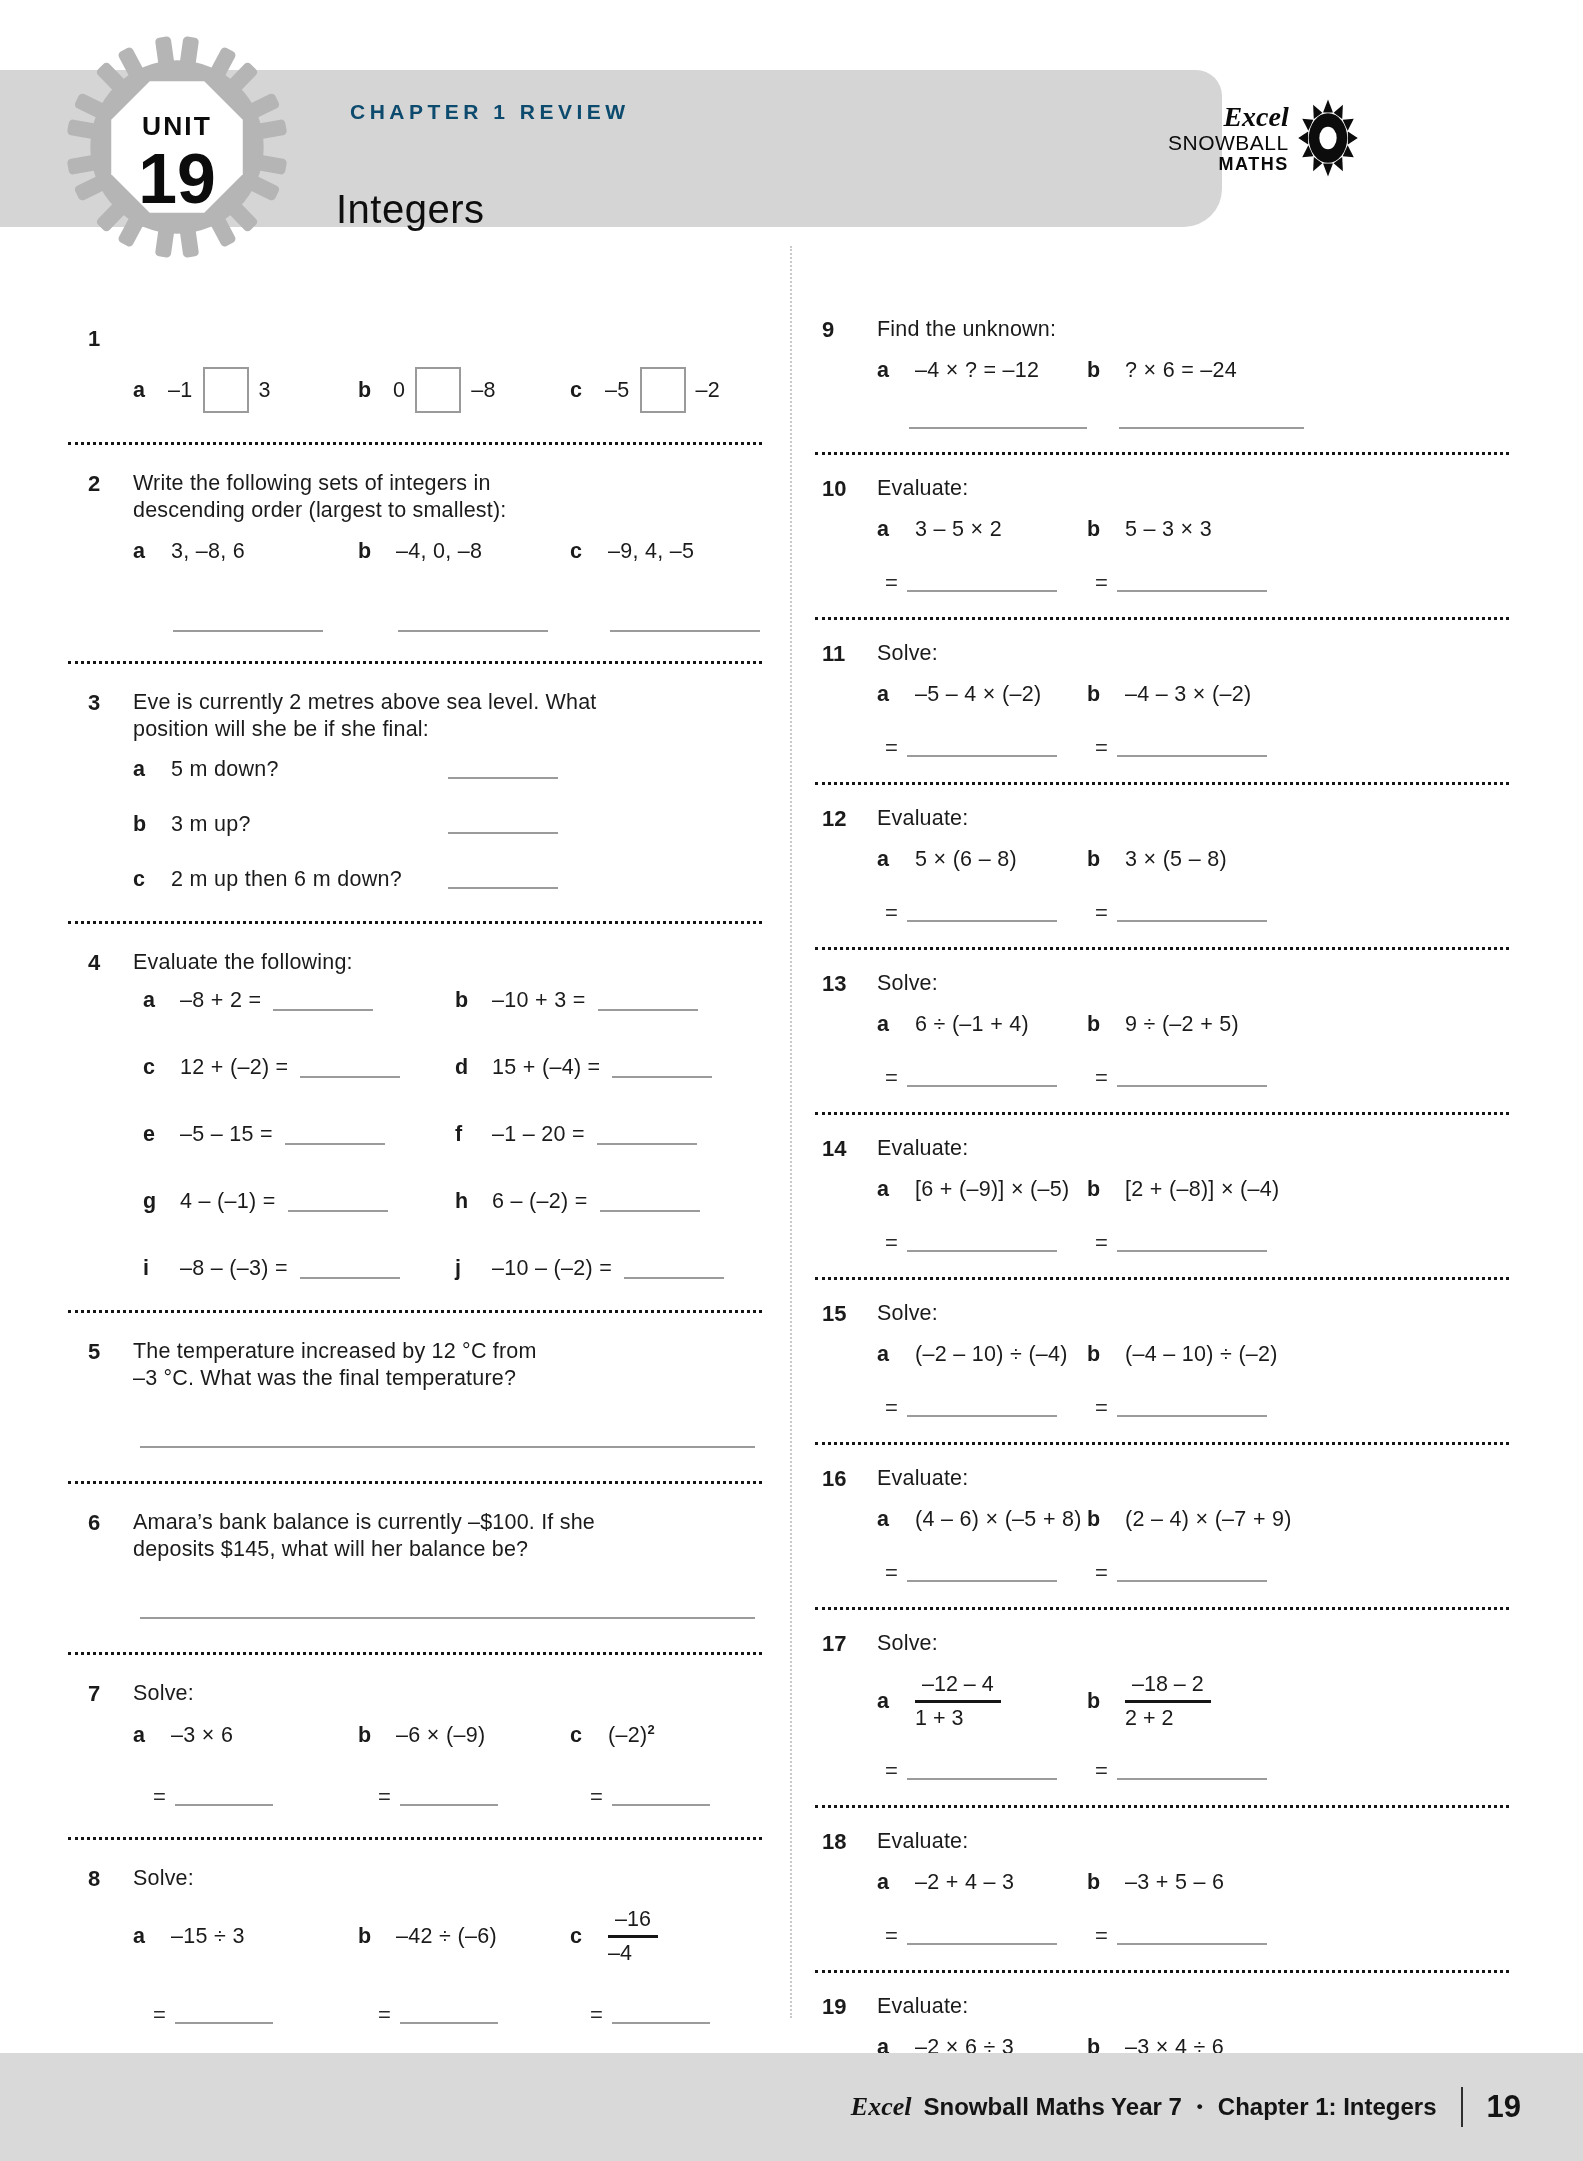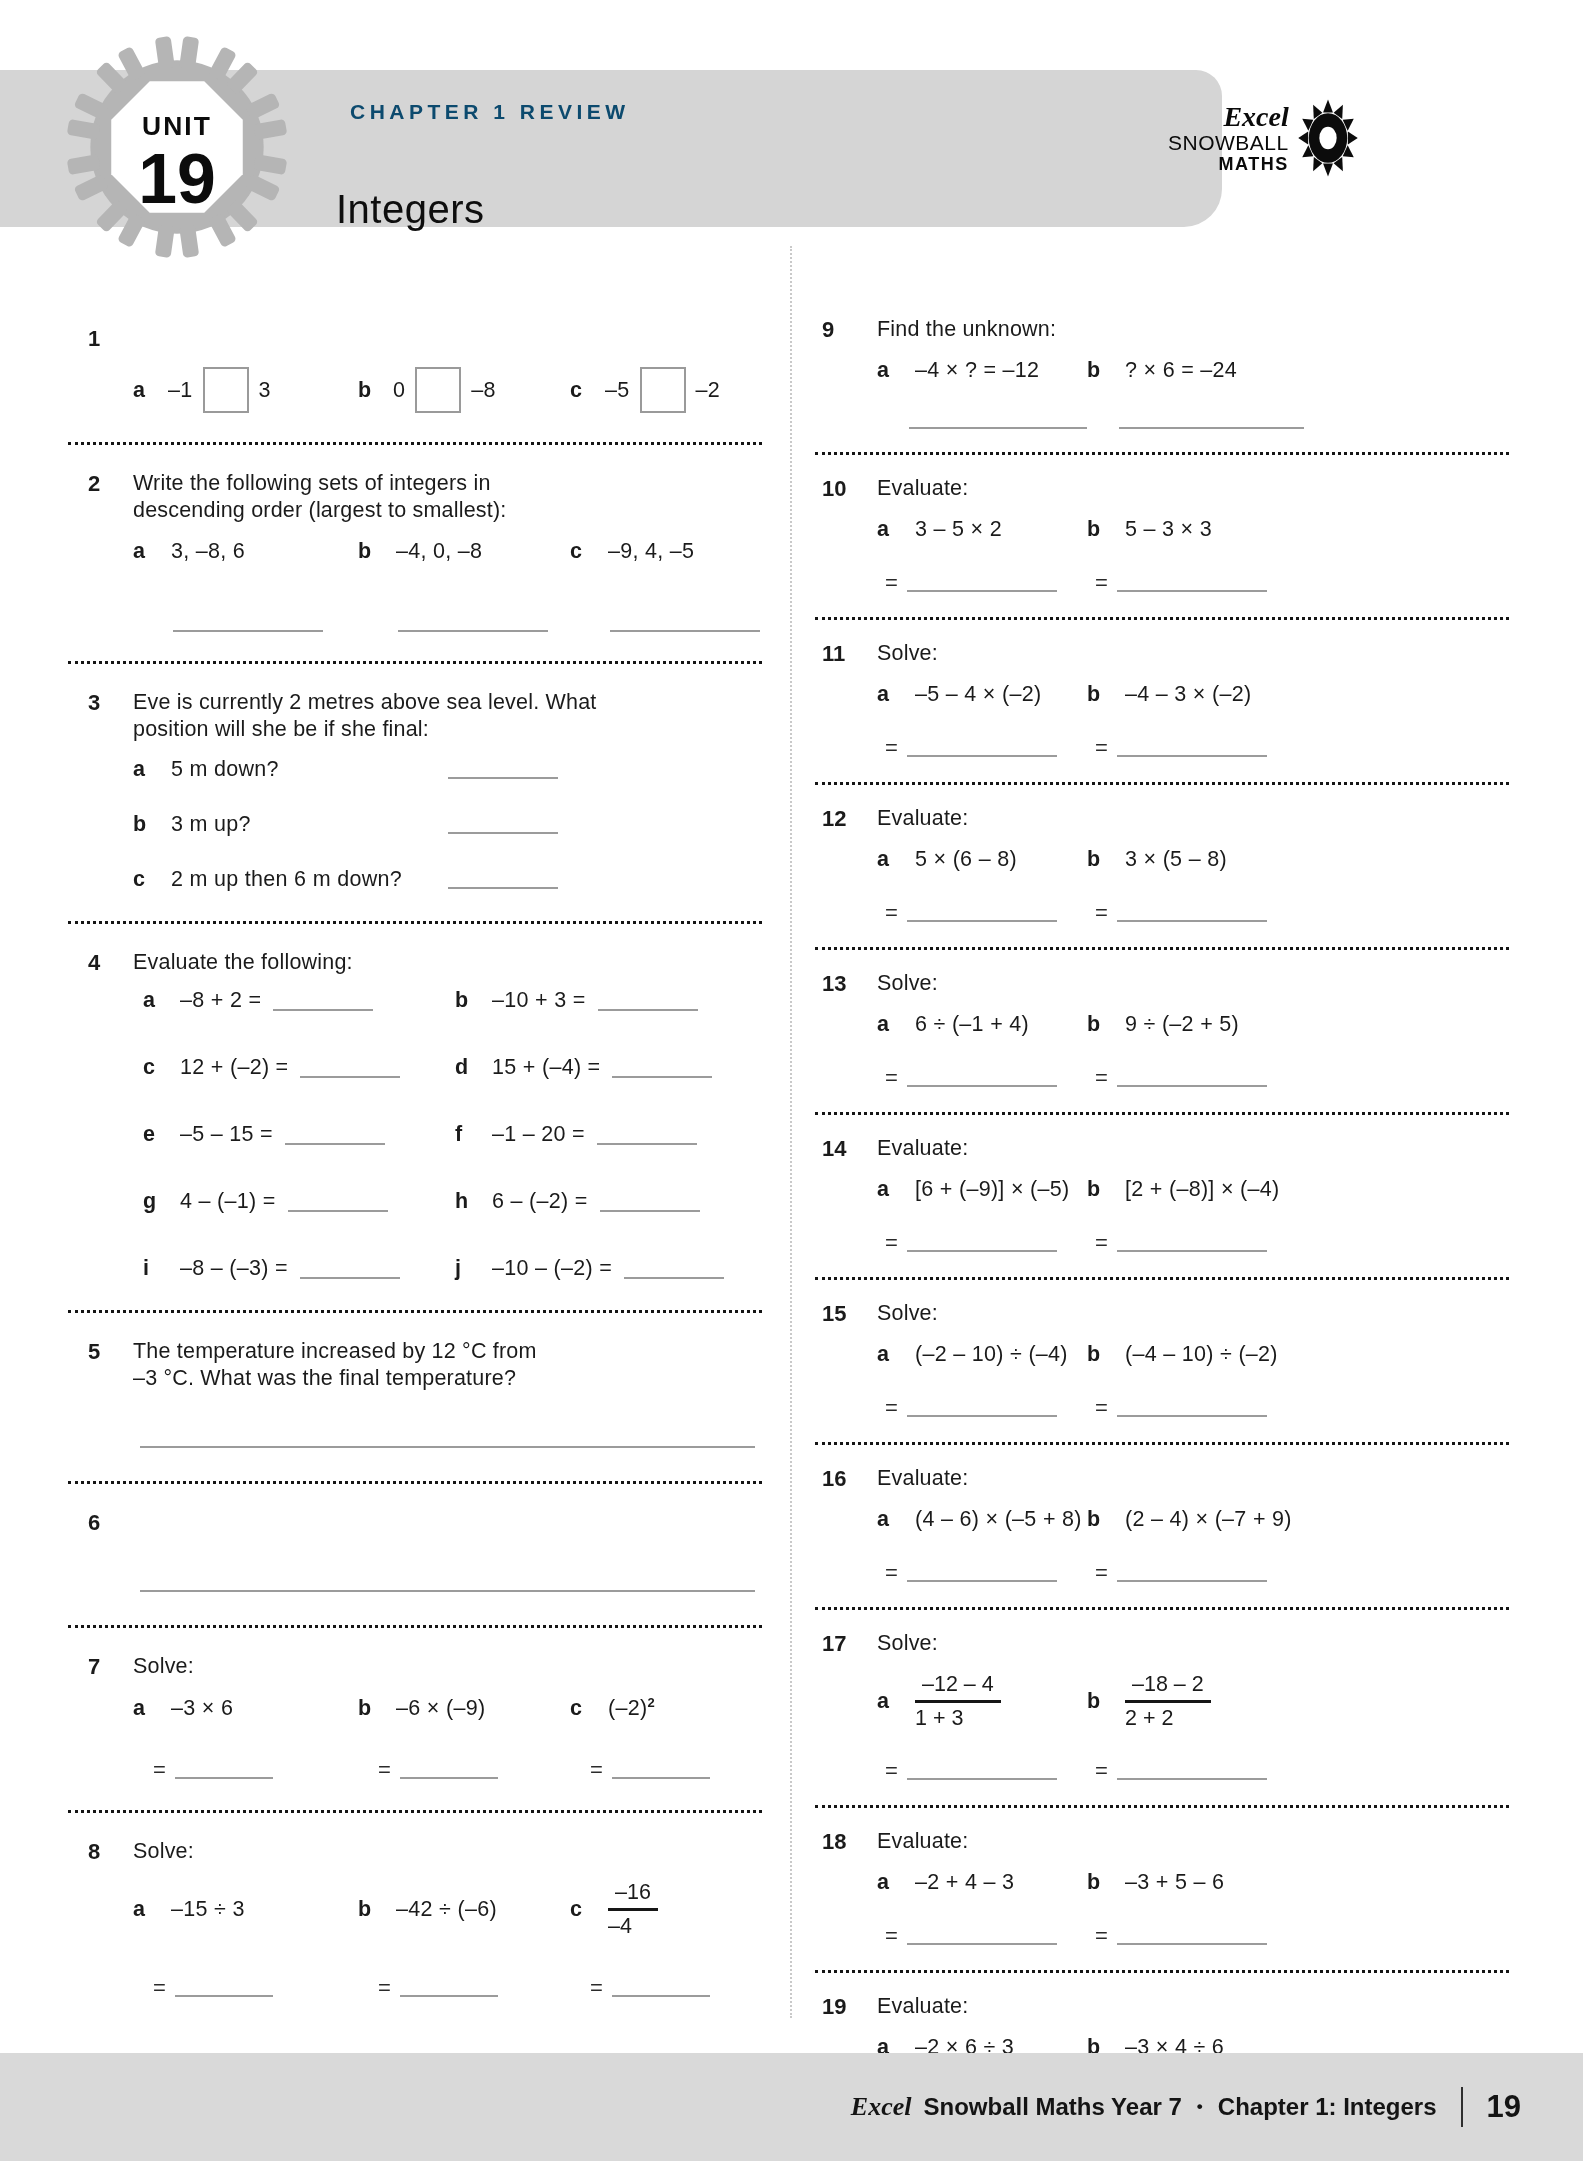--- a/index.html
+++ b/index.html
@@ -336,20 +336,24 @@
         </div>
       </div>
       <div class="q-body">
         <div class="word-line"><span class="ans-line fullline"></span></div>
       </div>
       <div class="separator"></div>
     </div>
     <div class="question">
       <div class="q-head">
         <span class="q-num">6</span>
+        <div class="q-intro">
+          <div class="intro-line">Amara’s bank balance is currently –$100. If she</div>
+          <div class="intro-line">deposits $145, what will her balance be?</div>
+        </div>
       </div>
       <div class="q-body">
         <div class="word-line"><span class="ans-line fullline"></span></div>
       </div>
       <div class="separator"></div>
     </div>
     <div class="question">
       <div class="q-head">
         <span class="q-num">7</span>
         <div class="q-intro">

